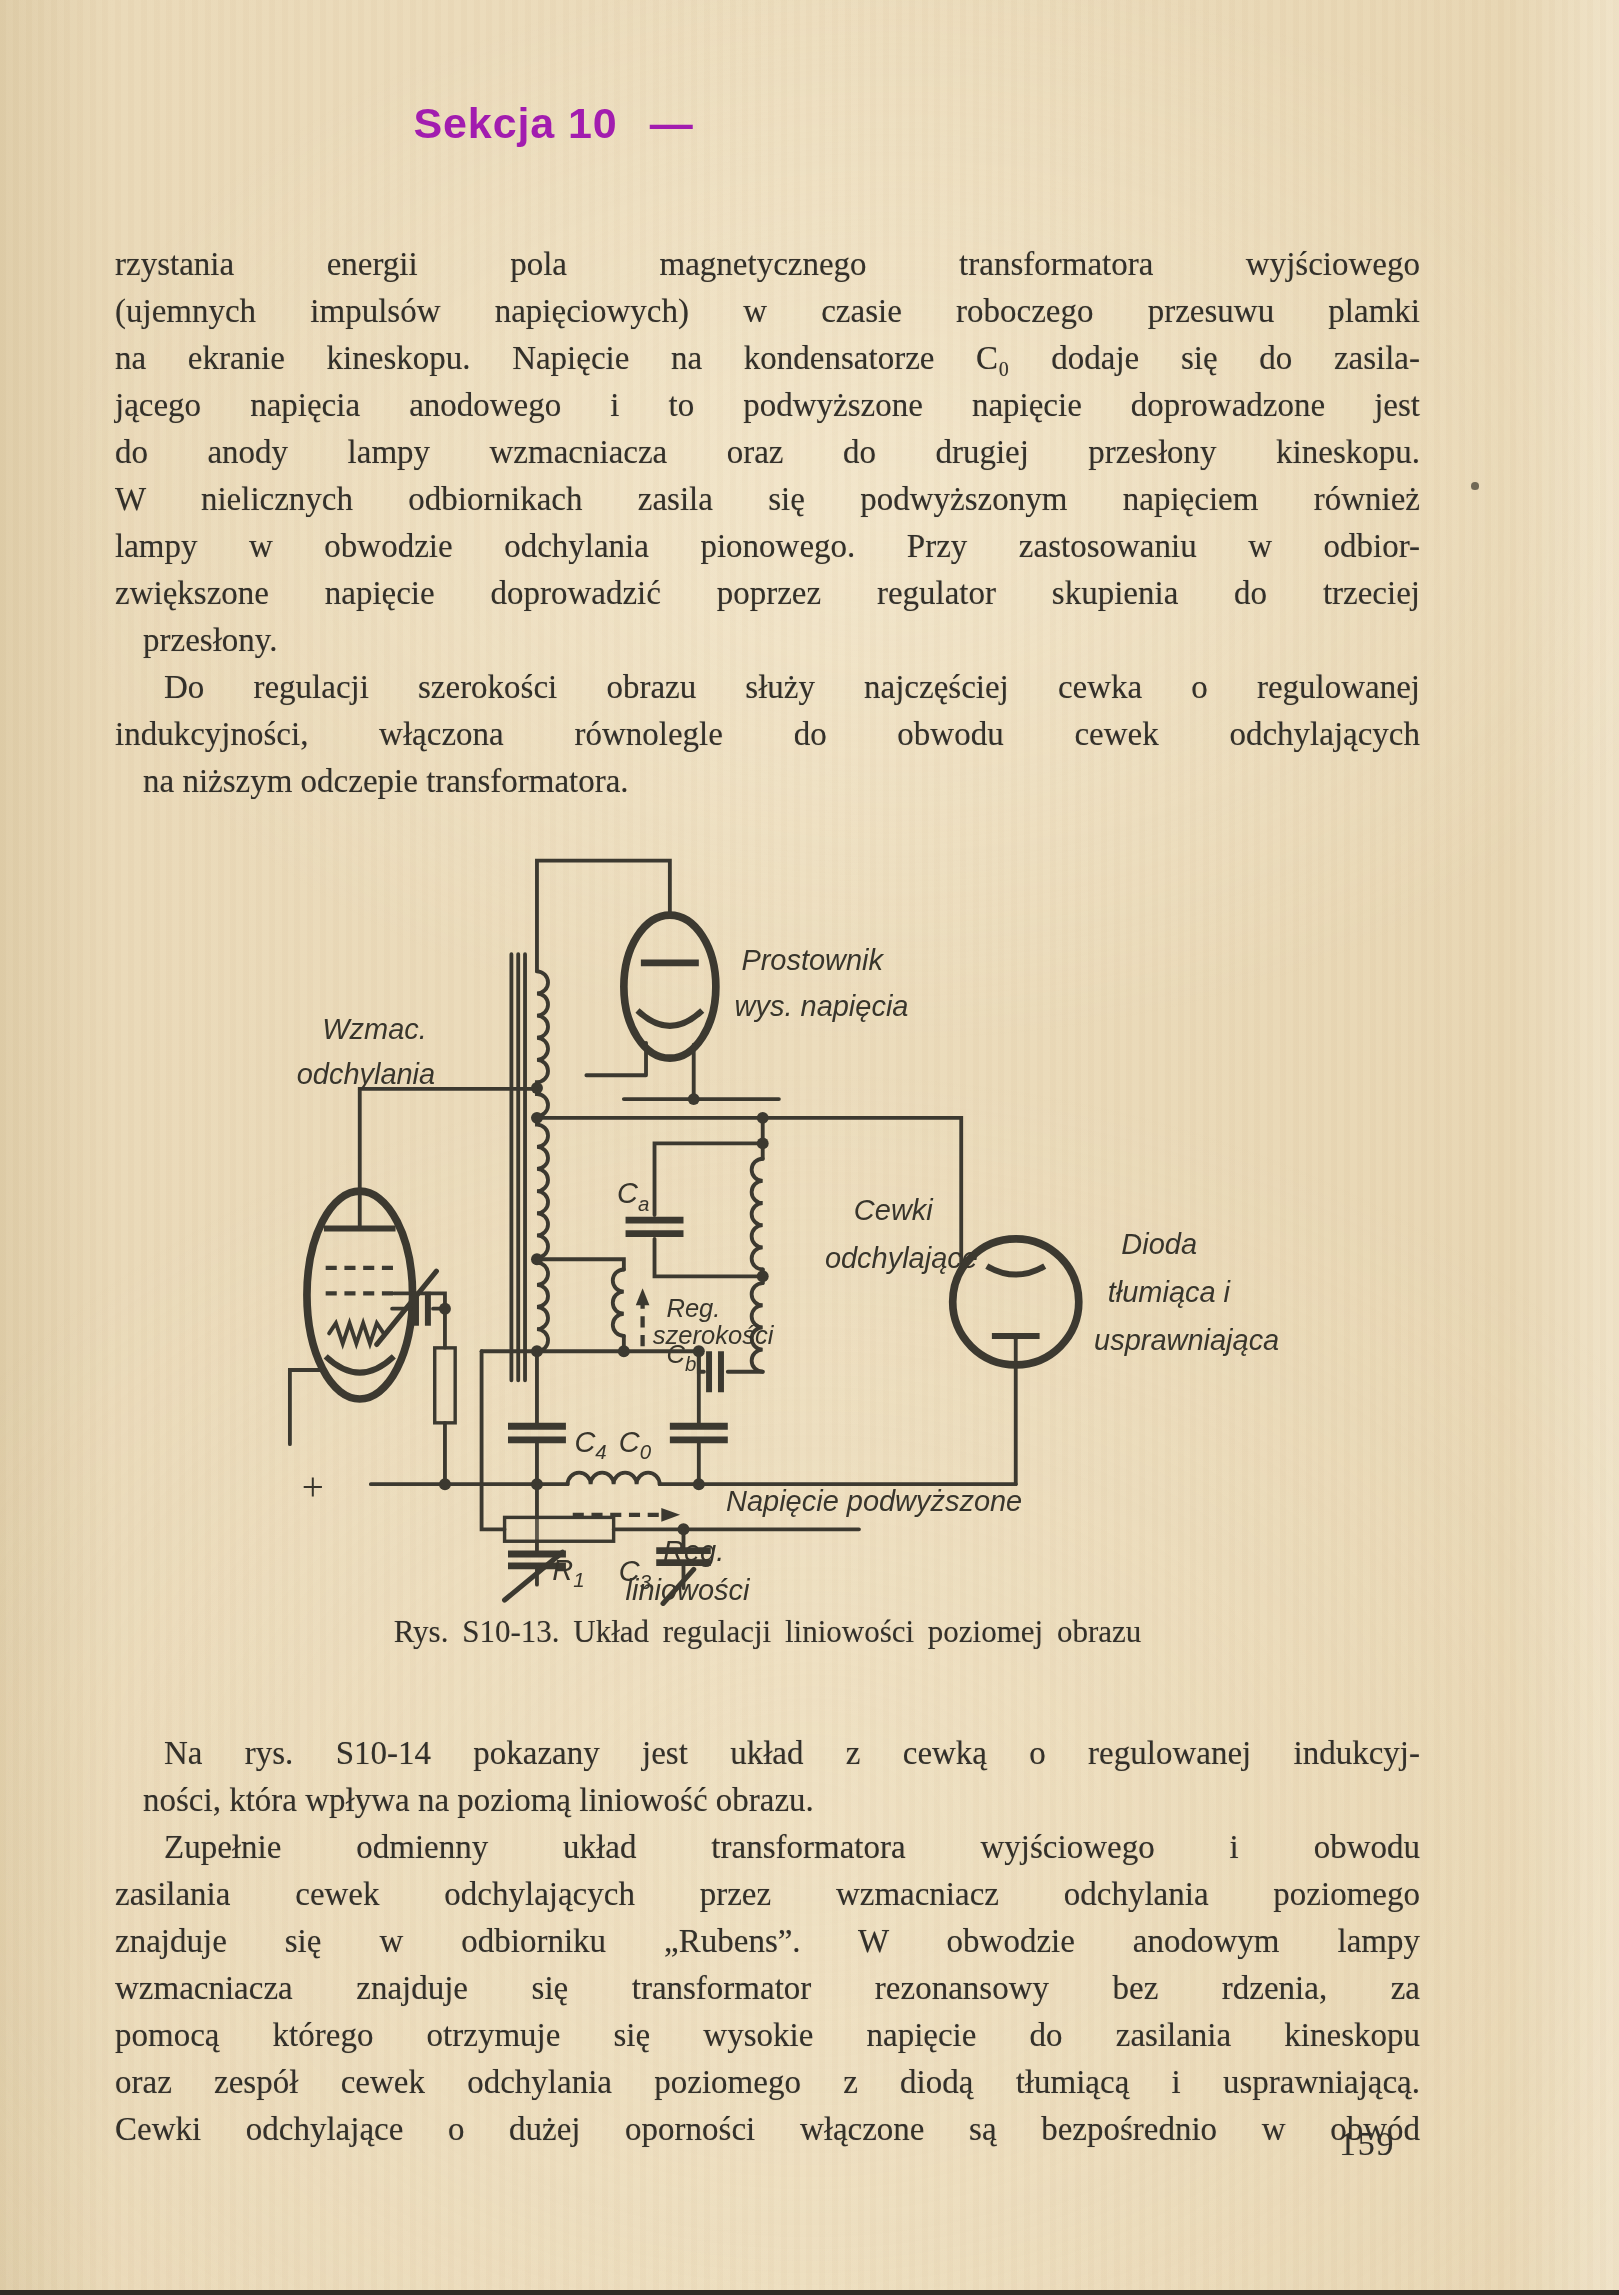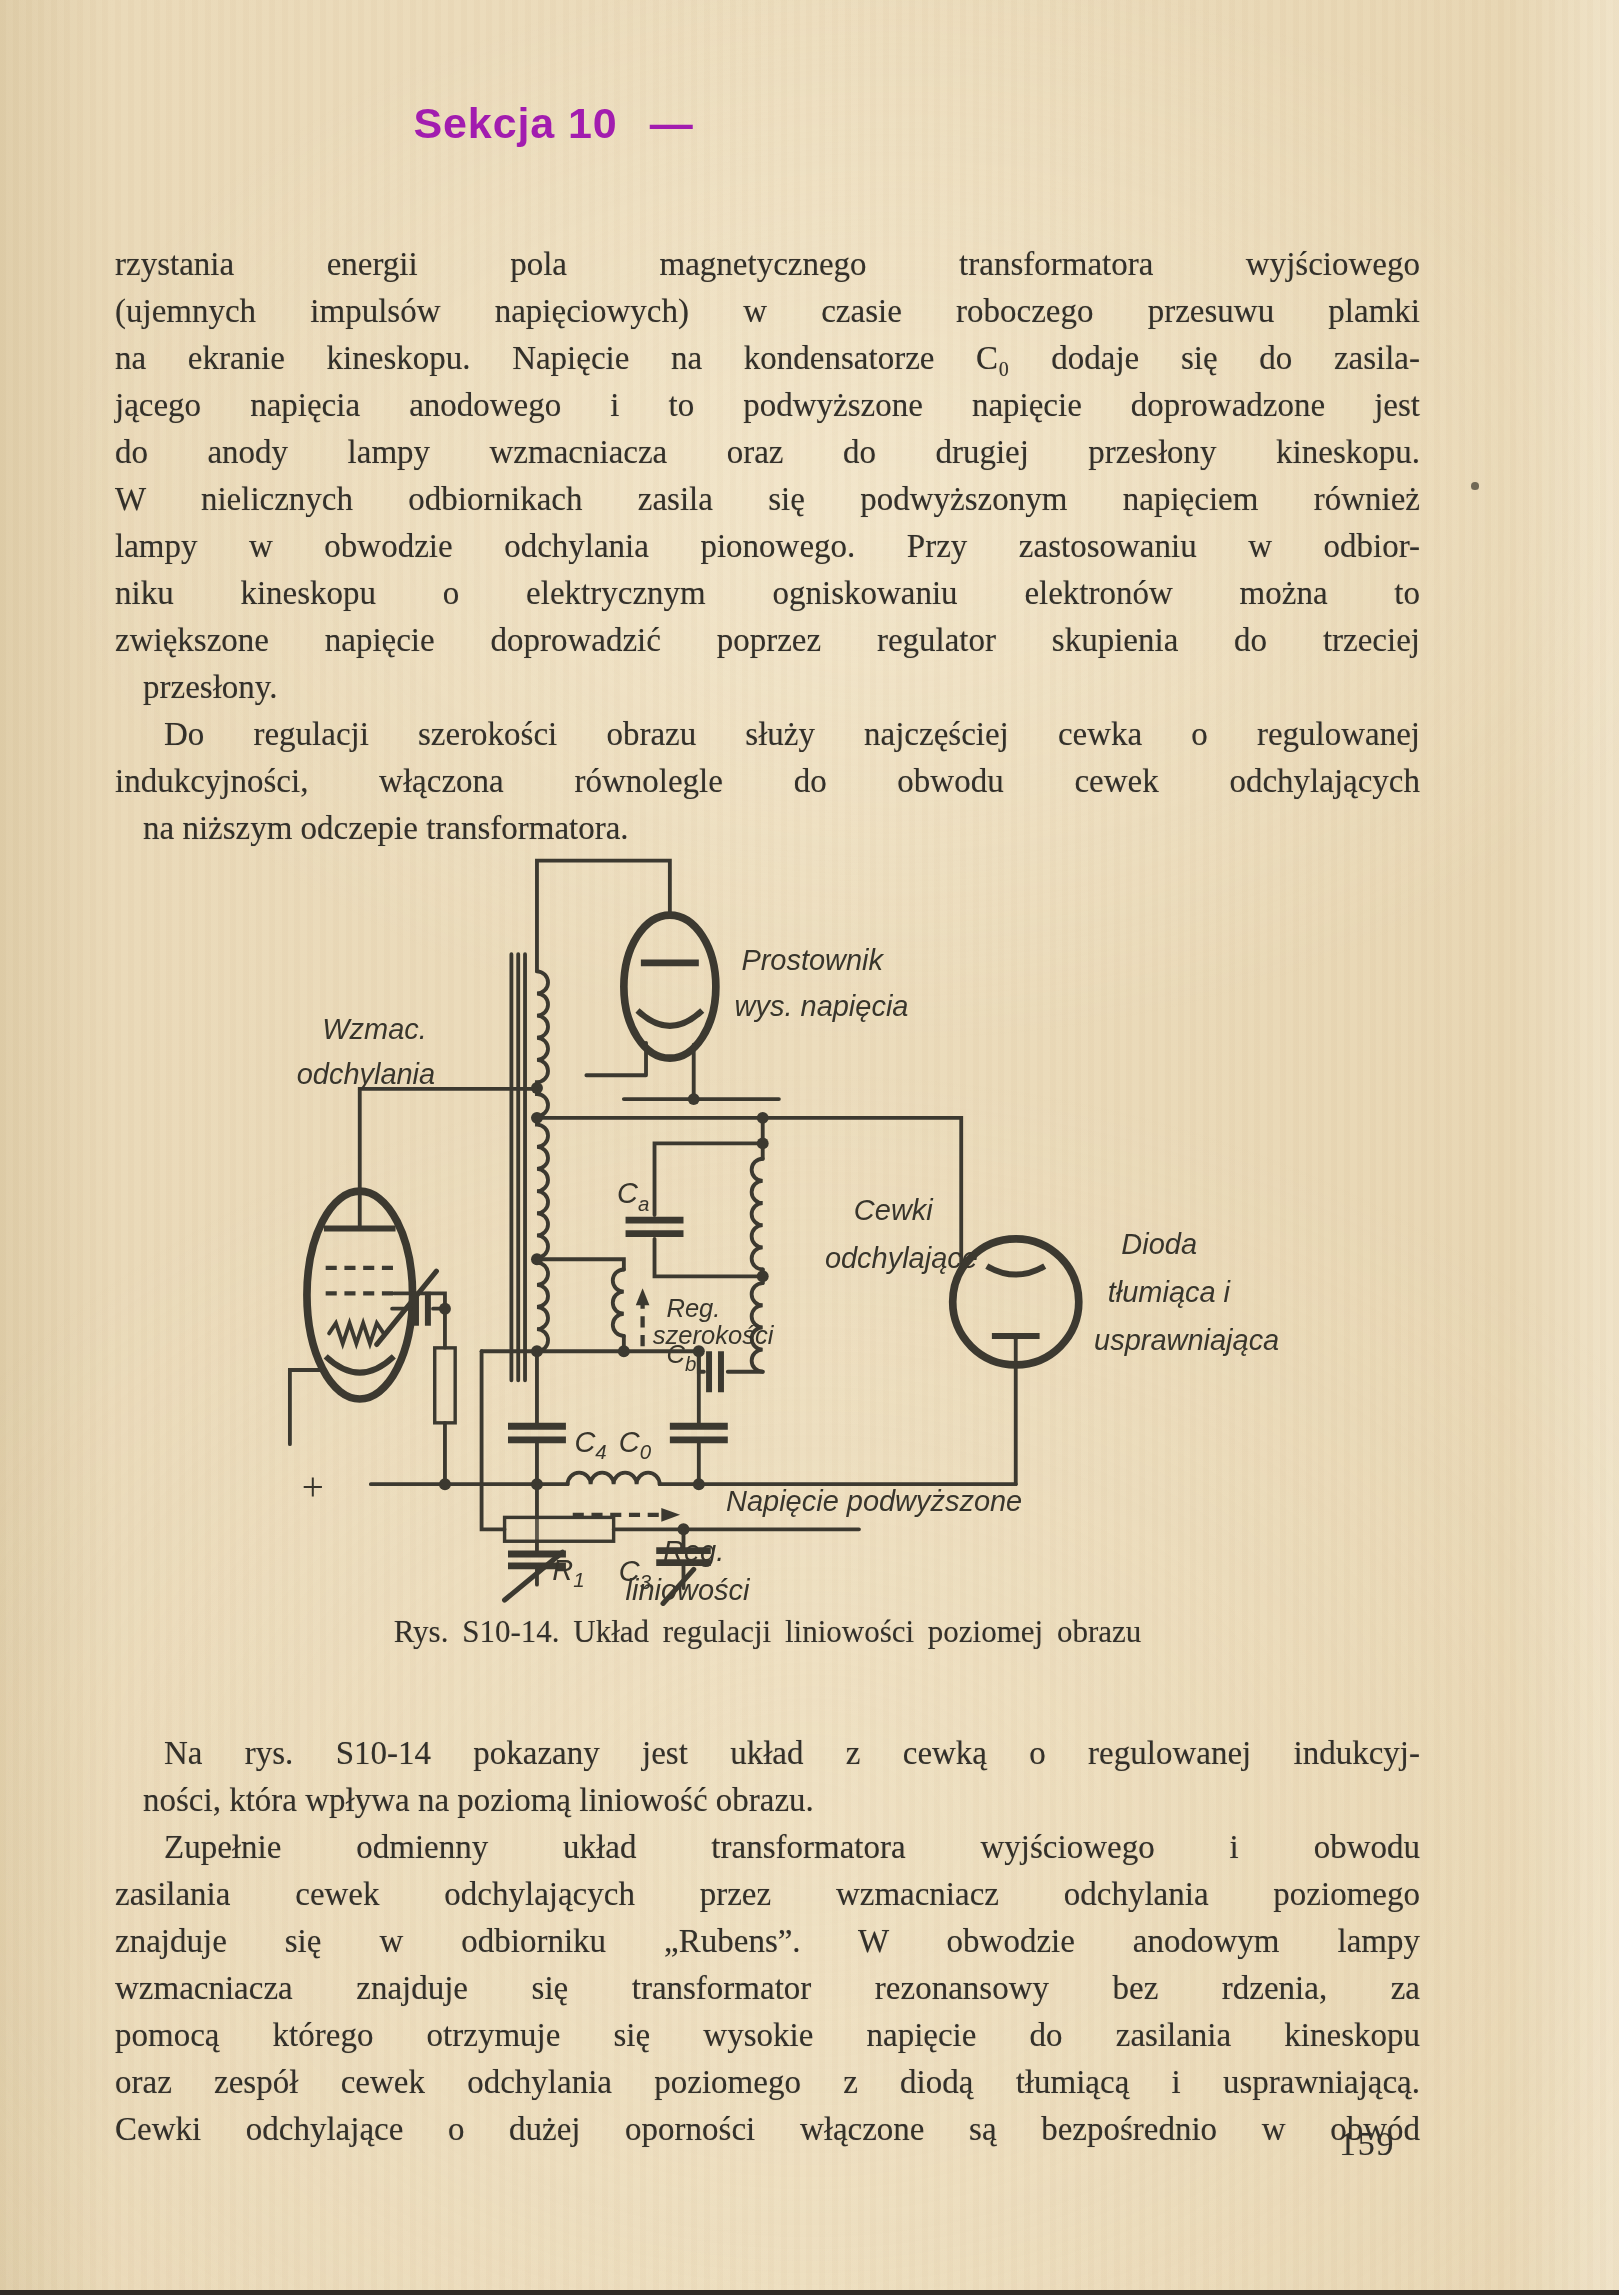--- a/index.html
+++ b/index.html
@@ -71,21 +71,20 @@
 
 <div class="textblock upper">
   <div>
       <div class="line">rzystania energii pola magnetycznego transformatora wyjściowego</div>
       <div class="line">(ujemnych impulsów napięciowych) w czasie roboczego przesuwu plamki</div>
       <div class="line">na ekranie kineskopu. Napięcie na kondensatorze C₀ dodaje się do zasila-</div>
       <div class="line">jącego napięcia anodowego i to podwyższone napięcie doprowadzone jest</div>
       <div class="line">do anody lampy wzmacniacza oraz do drugiej przesłony kineskopu.</div>
       <div class="line">W nielicznych odbiornikach zasila się podwyższonym napięciem również</div>
       <div class="line">lampy w obwodzie odchylania pionowego. Przy zastosowaniu w odbior-</div>
-      <div class="line">niku kineskopu o elektrycznym ogniskowaniu elektronów można to</div>
       <div class="line">zwiększone napięcie doprowadzić poprzez regulator skupienia do trzeciej</div>
       <div class="line last">przesłony.</div>
     </div>
   <div>
       <div class="line indent">Do regulacji szerokości obrazu służy najczęściej cewka o regulowanej</div>
       <div class="line">indukcyjności, włączona równolegle do obwodu cewek odchylających</div>
       <div class="line last">na niższym odczepie transformatora.</div>
     </div>
 </div>
 
@@ -227,21 +226,21 @@
   <text x="418" y="874"><tspan>R</tspan><tspan class="sub" dy="9">1</tspan></text>
   <g>
     <path class="w" d="M572 815 L572 836 M572 858 L572 884"></path>
     <path class="bar" d="M540 840 L604 840 M540 854 L604 854"></path>
     <path class="slash" d="M548 902 L584 862"></path>
   </g>
   <text x="496" y="876"><tspan>C</tspan><tspan class="sub" dy="9">3</tspan></text>
   <text x="622" y="794">Napięcie podwyższone</text>
 </svg>
 
-<div class="caption">Rys. S10-14. Układ regulacji liniowości poziomej obrazu</div>
+<div class="caption">Rys. S10-13. Układ regulacji liniowości poziomej obrazu</div>
 
 <div class="textblock lower">
   <div>
       <div class="line indent">Na rys. S10-14 pokazany jest układ z cewką o regulowanej indukcyj-</div>
       <div class="line last">ności, która wpływa na poziomą liniowość obrazu.</div>
     </div>
   <div>
       <div class="line indent">Zupełnie odmienny układ transformatora wyjściowego i obwodu</div>
       <div class="line">zasilania cewek odchylających przez wzmacniacz odchylania poziomego</div>
       <div class="line">znajduje się w odbiorniku „Rubens”. W obwodzie anodowym lampy</div>

